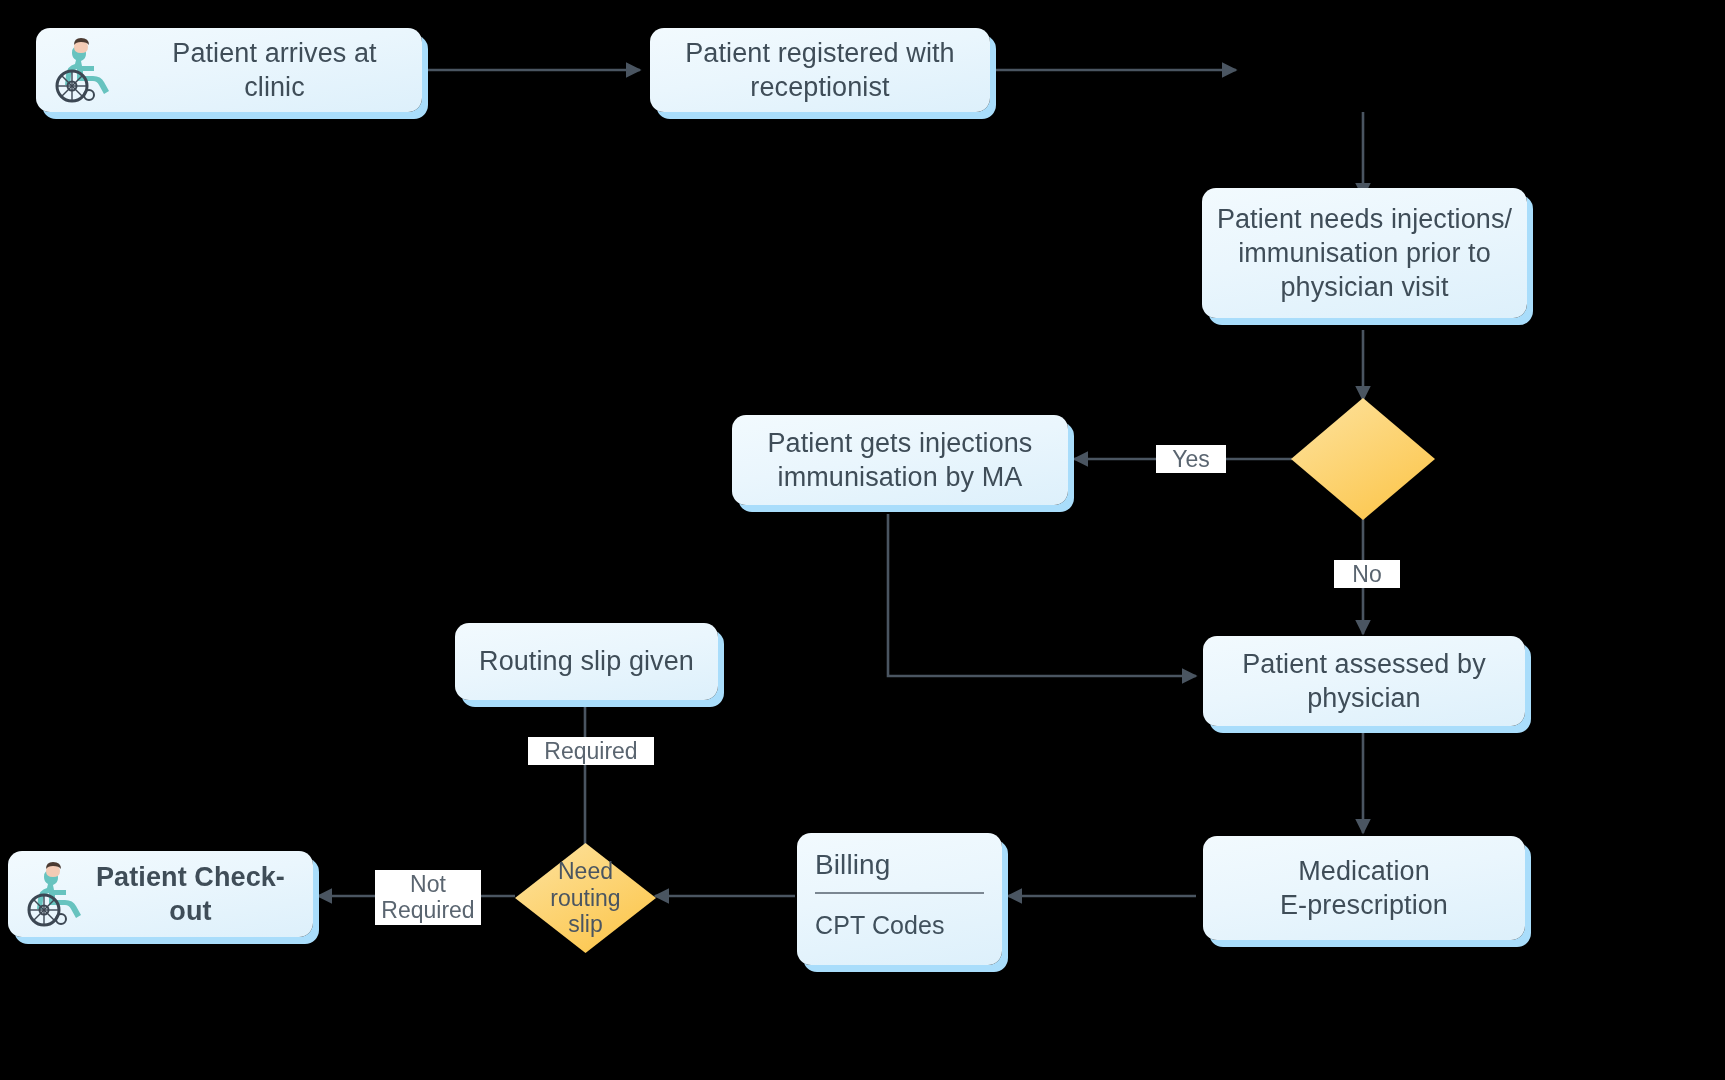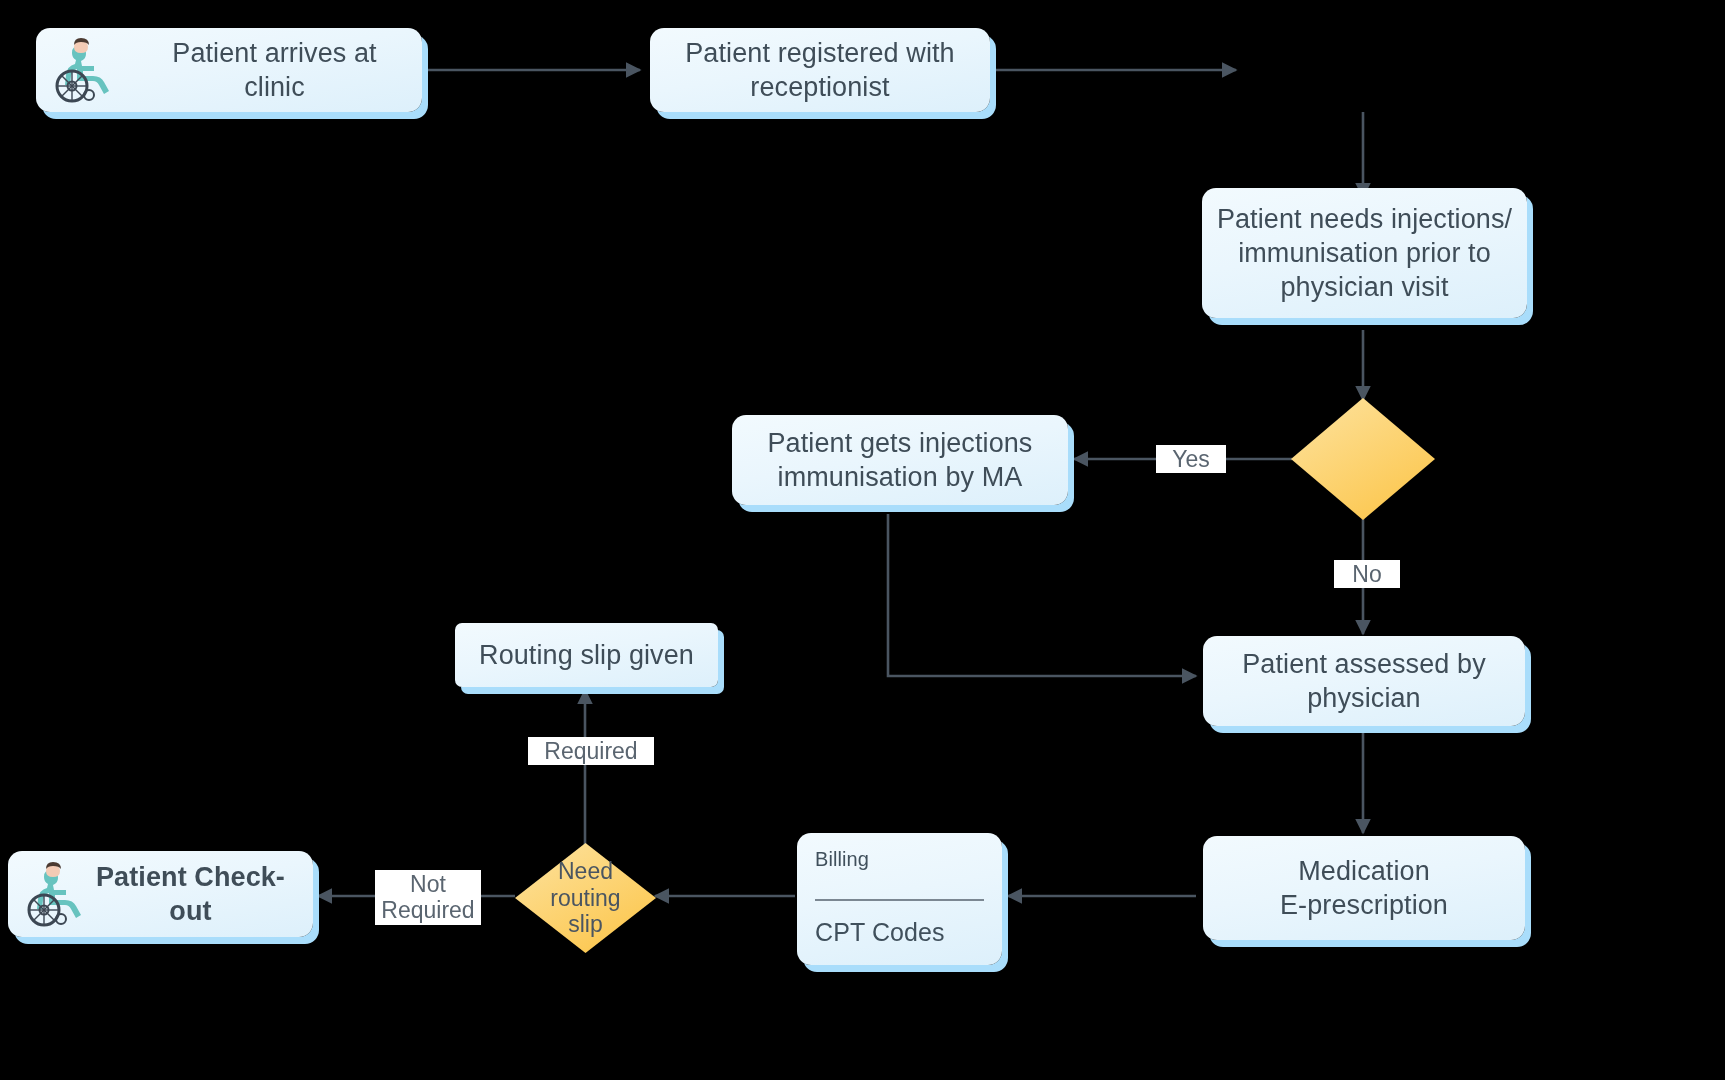--- a/index.html
+++ b/index.html
@@ -86,22 +86,22 @@
   }
 
   
   .node.composite {
     flex-direction: column;
     align-items: stretch;
     justify-content: flex-start;
     padding: 0;
   }
   .composite .c-title {
-    padding: 14px 18px 27px 18px;
-    font-size: 20px;
+    padding: 14px 18px 10px 18px;
+    font-size: 28px;
     text-align: left;
     color: #40505c;
   }
   .composite .c-divider {
     height: 2px;
     background: #7b8792;
     margin: 0 18px;
   }
   .composite .c-body {
     padding: 16px 18px 14px 18px;
@@ -244,21 +244,21 @@
     <div class="diamond-text">Need
 routing
 slip</div>
   </div>
 
   <div class="edge-label" style="left:528px; top:737px; width:116px;">Required</div>
 
   <div class="edge-label" style="left:375px; top:870px; width:96px;">Not
 Required</div>
 
-  <div class="node" style="left:455px; top:623px; width:263px; height:64px;border-radius:7px;">
+  <div class="node" style="left:455px; top:623px; width:263px; height:77px;">
     <span class="label">Routing slip given</span>
   </div>
 
   <div class="node with-icon" style="left:8px; top:851px; width:305px; height:86px;font-weight:bold;">
     <span class="wheel-icon">
       <svg viewBox="0 0 62 66" width="62" height="66">
         <path d="M31 8 q-9 0 -9 8 q0 5 4 7 l-1 4 q-8 2 -9 11 l-1 10 l5 0 l1 -9 q1 -6 6 -7 l0 12 l16 0 q4 0 6 4 l5 9 l5 -3 l-5 -9 q-3 -6 -11 -6 l-10 0 l0 -5 l11 0 l0 -5 l-12 0 l-1 -5 q5 -2 5 -7 q0 -8 -9 -8 z" fill="#67c3bf"></path>
         <path d="M31 4 q-7 0 -7 6 q0 6 7 6 q7 0 7 -6 q0 -6 -7 -6 z" fill="#f4cbb5"></path>
         <path d="M24 8 q0 -7 7 -7 q8 0 8 7 q-2 -3 -8 -3 q-5 0 -7 3 z" fill="#4b3a31"></path>
         <circle cx="22" cy="49" r="15" fill="none" stroke="#3c4753" stroke-width="3"></circle>

